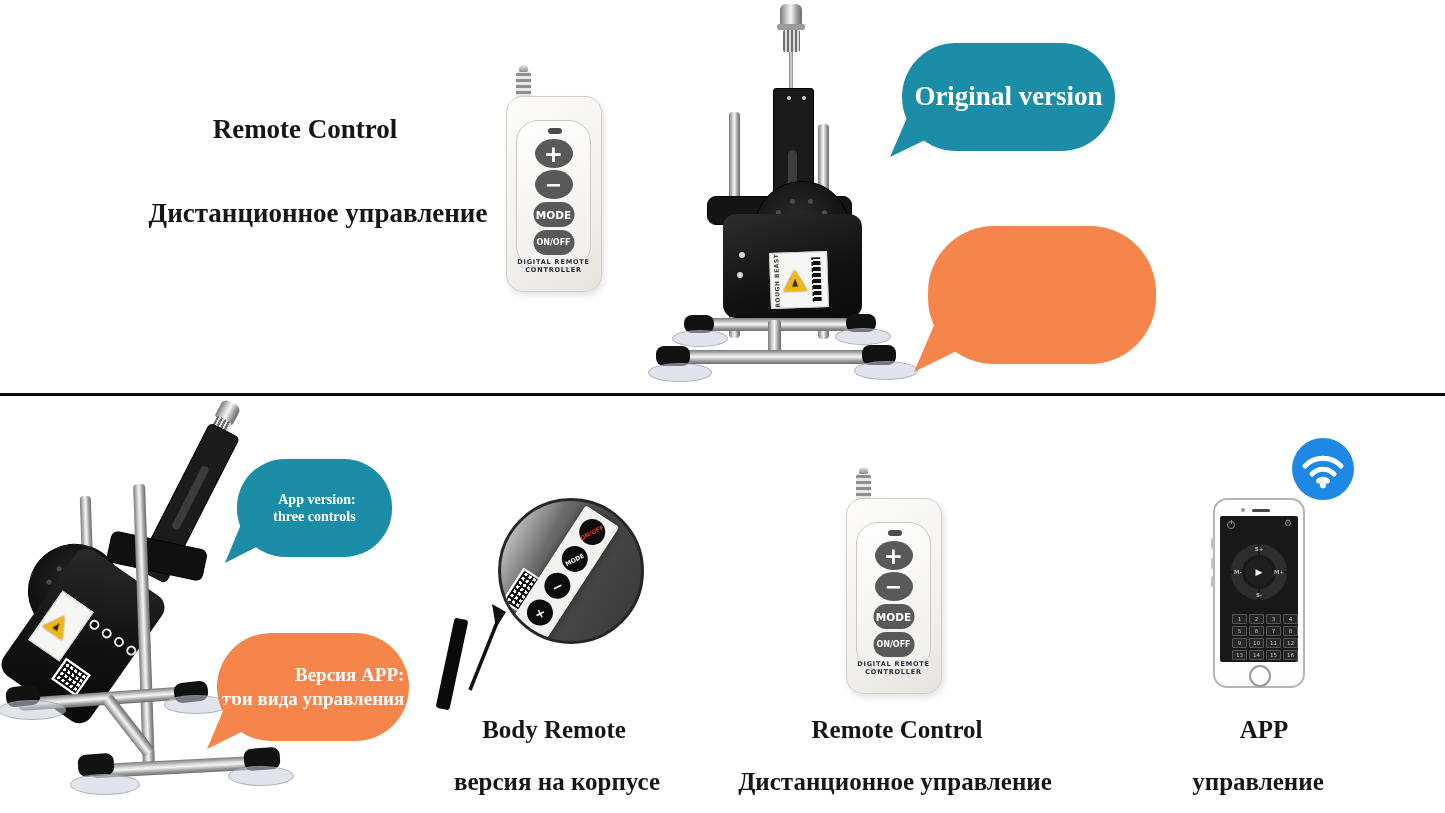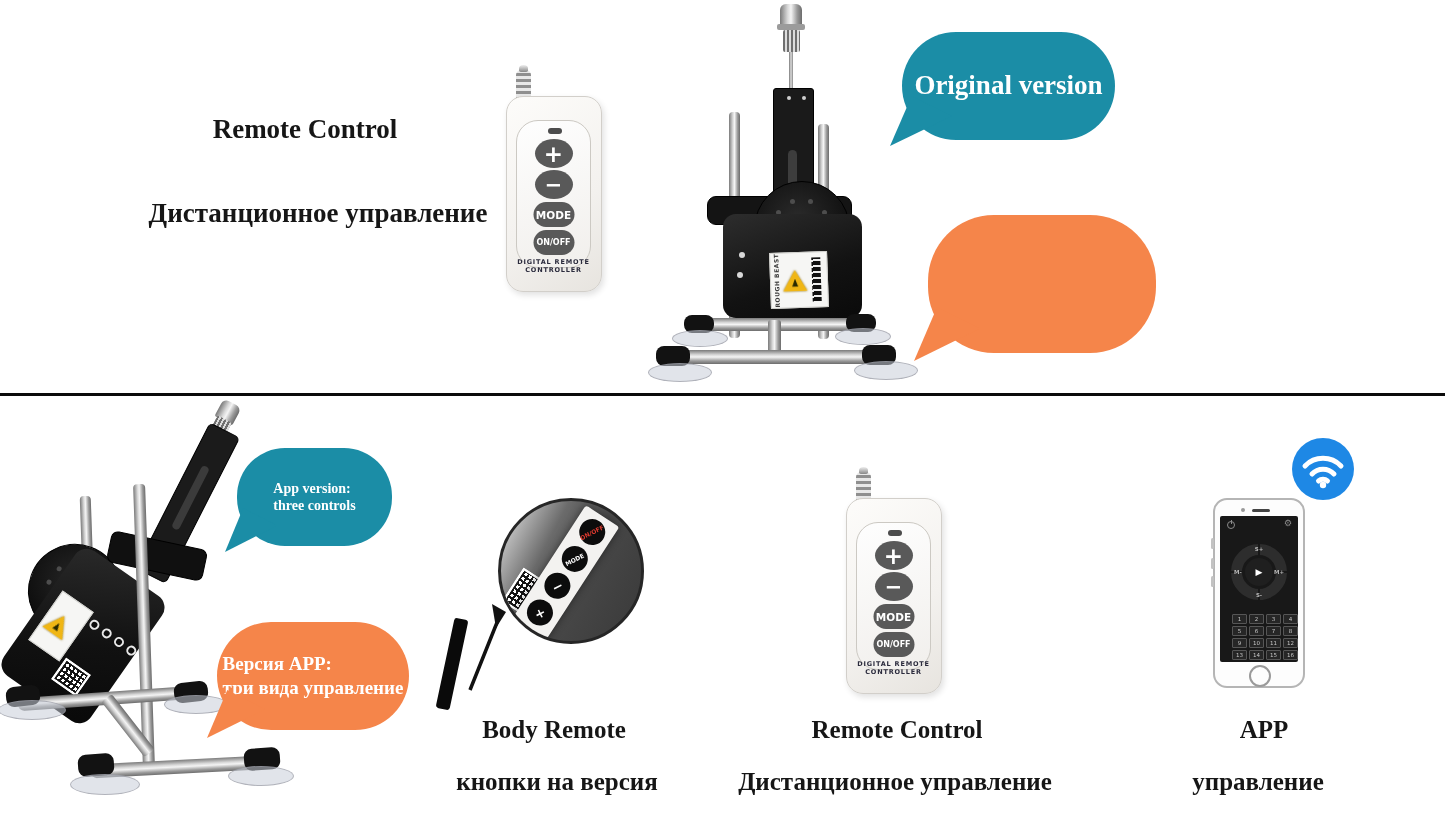--- a/index.html
+++ b/index.html
@@ -16,21 +16,21 @@
   .lbl-bb-en{left:554px;top:716px;}
   .lbl-bb-ru{left:557px;top:768px;}
   .lbl-rc-en{left:897px;top:716px;}
   .lbl-rc-ru{left:895px;top:768px;}
   .lbl-app-en{left:1264px;top:716px;}
   .lbl-app-ru{left:1258px;top:768px;}
   
   .divider{position:absolute;left:0;top:393px;width:1445px;height:3px;background:var(--divider,#0b0b0b);}
   
   .bubble{position:absolute;display:flex;align-items:center;justify-content:center;
-          color:#fff;font-weight:bold;text-align:left;line-height:1.25;}
+          color:#fff;font-weight:bold;text-align:right;line-height:1.25;margin-top:11px;}
   .bubble .tail{position:absolute;background-color:inherit;}
   .bubble.teal{background-color:var(--teal,#1b8da6);}
   .bubble.orange{background-color:var(--orange,#f5854a);}
   .bub-orig-en{left:902px;top:32px;width:213px;height:108px;border-radius:54px;font-size:27px;}
   .bub-orig-en .tail{left:-12px;bottom:-6px;width:62px;height:50px;clip-path:polygon(0 100%,35% 0,100% 40%);}
   .bub-orig-ru{left:928px;top:215px;width:228px;height:138px;border-radius:66px;font-size:22px;}
   .bub-orig-ru .tail{left:-14px;bottom:-8px;width:66px;height:54px;clip-path:polygon(0 100%,35% 0,100% 40%);}
   .bub-app-en{left:237px;top:448px;width:155px;height:98px;border-radius:48px;font-size:14px;}
   .bub-app-en .tail{left:-12px;bottom:-6px;width:52px;height:44px;clip-path:polygon(0 100%,35% 0,100% 40%);}
   .bub-app-ru{left:217px;top:622px;width:192px;height:108px;border-radius:54px;font-size:19px;}
@@ -303,21 +303,21 @@
     <div class="tail"></div>
     <span>
       <span>App version:</span><br>
       <span>three controls</span>
     </span>
   </div>
   <div class="bubble orange bub-app-ru">
     <div class="tail"></div>
     <span>
       <span>Версия APP:</span><br>
-      <span>три вида управление</span>
+      <span>три вида управления</span>
     </span>
   </div>
 
   <div class="stick"></div>
   <svg class="inset-arrow" width="56" height="96" viewBox="0 0 56 96">
     <line x1="12" y1="92" x2="40" y2="22" stroke="#111" stroke-width="3.5"></line>
     <polygon points="34,6 48,14 38,30" fill="#111"></polygon>
   </svg>
   <div class="inset">
     <div class="inset-qr qr"></div>
@@ -398,19 +398,19 @@
           <div class="numkey">13</div>
           <div class="numkey">14</div>
           <div class="numkey">15</div>
           <div class="numkey">16</div>
         </div>
     </div>
     <div class="home"></div>
   </div>
 
   <div class="col-label lbl-bb-en">Body Remote</div>
-  <div class="col-label lbl-bb-ru">кнопки на версия</div>
+  <div class="col-label lbl-bb-ru">версия на корпусе</div>
   <div class="col-label lbl-rc-en">Remote Control</div>
   <div class="col-label lbl-rc-ru">Дистанционное управление</div>
   <div class="col-label lbl-app-en">APP</div>
   <div class="col-label lbl-app-ru">управление</div>
 
 </div>
 
 </body></html>

